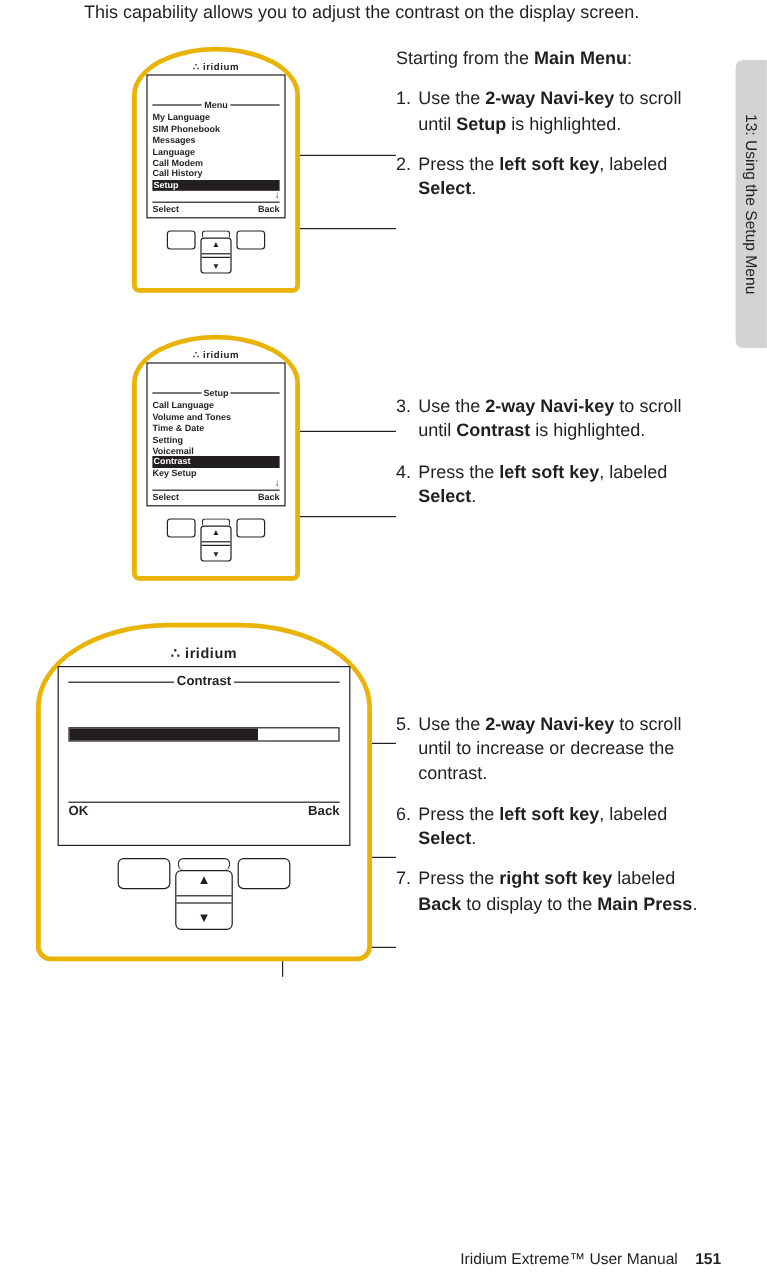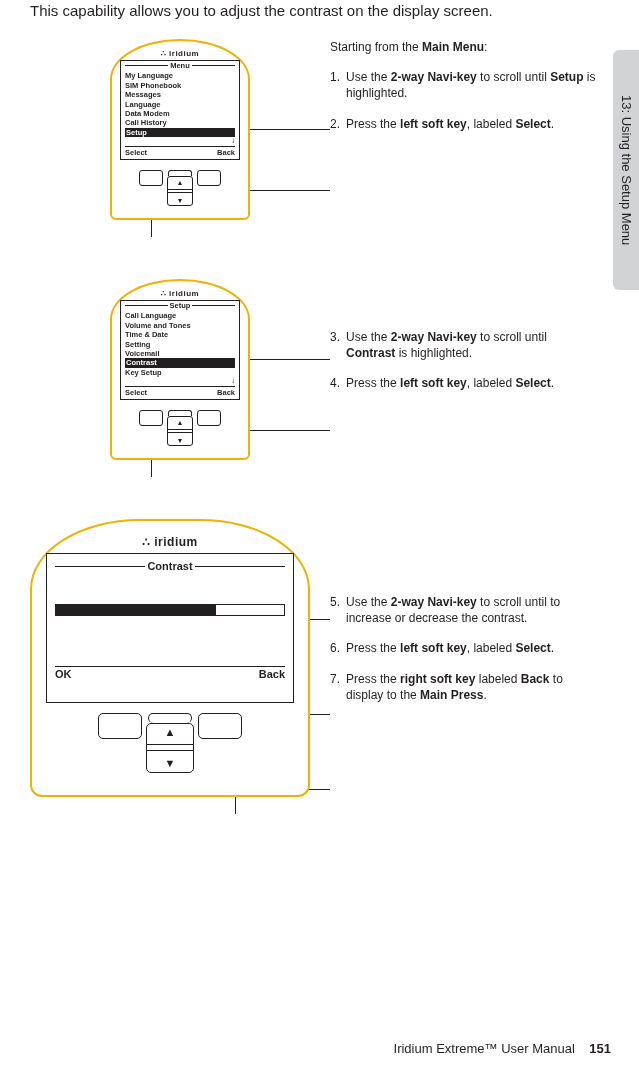--- a/index.html
+++ b/index.html
@@ -36,61 +36,62 @@
     right: 40px;
   }
   h1 {
     font-size: 20px;
     font-weight: 700;
     margin-bottom: 4px;
   }
   .intro {
     font-size: 15px;
     margin-bottom: 20px;
+    margin-left: 40px;
   }
   .section {
     position: relative;
     margin-bottom: 30px;
     min-height: 210px;
   }
   .section.big { min-height: 340px; }
   .phone {
     position: absolute;
     left: 80px;
     top: 0;
     width: 140px;
   }
   .phone.big {
     left: 0;
     width: 280px;
   }
   .phone-outline {
     position: relative;
     width: 100%;
-    border: 2px solid #eab308;
+    border: 4px solid #eab308;
     border-radius: 70px 70px 6px 6px / 40px 40px 6px 6px;
     padding: 8px 8px 12px 8px;
     background: #fff;
   }
   .phone.big .phone-outline {
     border-radius: 110px 110px 12px 12px / 70px 70px 12px 12px;
     padding: 14px 14px 22px 14px;
   }
   .brand {
     font-size: 8px;
     text-align: center;
     font-weight: 700;
     margin-bottom: 2px;
     letter-spacing: 0.5px;
   }
   .phone.big .brand { font-size: 12px; margin-bottom: 4px; }
   .brand .dots::before { content: "∴ "; }
   .screen {
     border: 1px solid #231f20;
-    padding: 0 4px 2px 4px;
+    padding: 20px 4px 2px 4px;
     font-size: 7.5px;
     font-weight: 700;
     line-height: 1.25;
     background: #fff;
     min-height: 88px;
     position: relative;
   }
   .phone.big .screen { font-size: 11px; min-height: 150px; padding: 6px 8px 4px 8px; }
   .screen-title-row {
     display: flex;
@@ -148,35 +149,35 @@
   }
   .phone.big .navi-mid { flex: 0 0 7px; }
   .navwrap { display: flex; flex-direction: column; align-items: center; }
   .navwrap .softbtn { height: 6px; border-bottom: none; border-radius: 3px 3px 0 0; }
   .phone.big .navwrap .softbtn { height: 10px; }
 
   .instr {
     position: absolute;
     left: 300px;
     right: 0;
-    font-size: 12px;
+    font-size: 15px;
     line-height: 1.35;
   }
   .instr p { margin-bottom: 14px; }
   .step { display: flex; gap: 6px; }
   .step .num { flex: 0 0 auto; }
   .callout {
     position: absolute;
     height: 1px;
     background: #231f20;
   }
   .footer {
     position: absolute;
     bottom: 14px;
-    right: 28px;
+    right: 38px;
     font-size: 13px;
   }
   .footer b { font-weight: 700; }
 </style>
 </head>
 <body>
 
 <div class="side-tab">
   <span>13: Using the Setup Menu</span>
 </div>
@@ -195,21 +196,21 @@
         <div class="screen">
           <div class="screen-title-row">
               <span class="tline"></span>
               <span>Menu</span>
               <span class="tline"></span>
             </div>
           <div class="menu-item">My Language</div>
           <div class="menu-item">SIM Phonebook</div>
           <div class="menu-item">Messages</div>
           <div class="menu-item">Language</div>
-          <div class="menu-item">Data Modem</div>
+          <div class="menu-item">Call Modem</div>
           <div class="menu-item">Call History</div>
           <div class="menu-item hl">Setup</div>
           <div class="down-arrow">↓</div>
           <hr>
           <div class="softkeys">
             <span>Select</span>
             <span>Back</span>
           </div>
         </div>
         <div class="keyrow">

